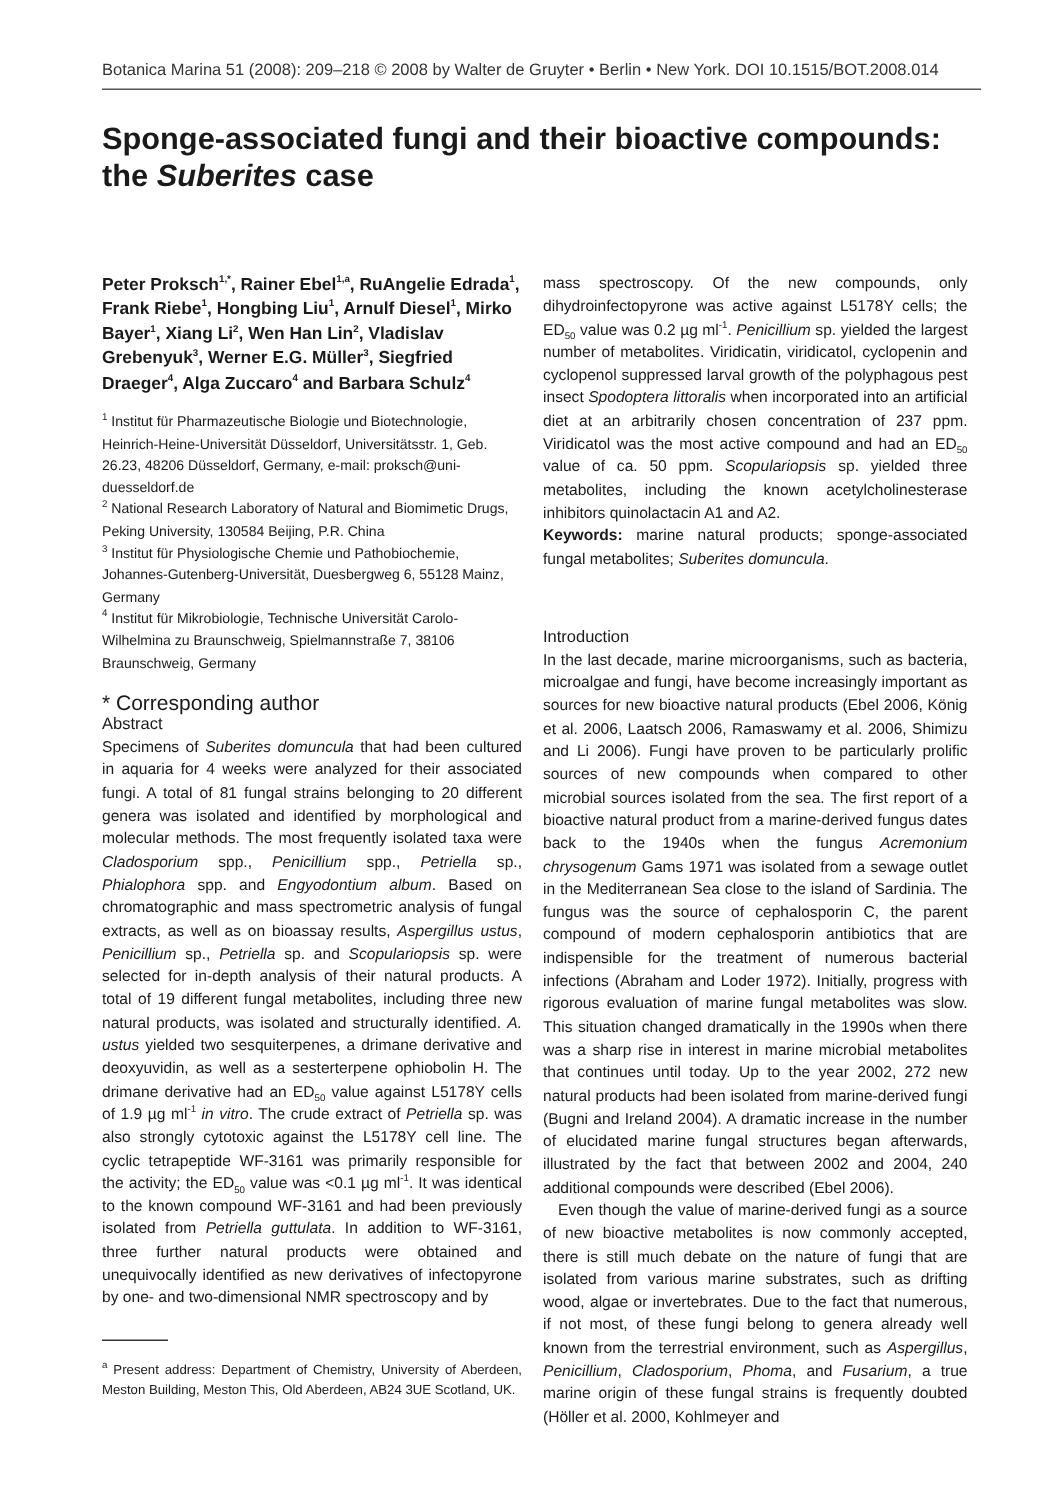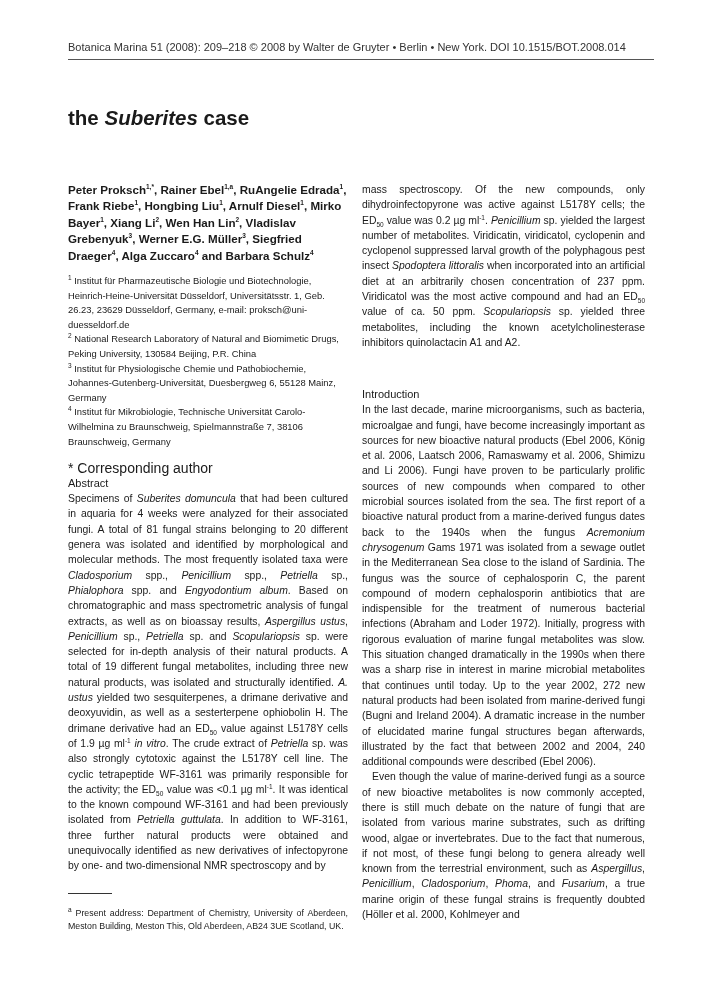--- a/index.html
+++ b/index.html
@@ -27,42 +27,43 @@
   i { font-style: italic; margin-top: 20px; }
   .fn-rule { position: absolute; left: 68px; top: 893px; width: 44px; border-top: 0.8px solid #333; }
   .footnote { position: absolute; left: 68px; top: 898px; width: 280px; font-size: 8.8px; line-height: 13px; text-align: justify; }
 </style>
 </head>
 <body>
 
 <div class="running-head">Botanica Marina 51 (2008): 209–218 © 2008 by Walter de Gruyter • Berlin • New York. DOI 10.1515/BOT.2008.014</div>
 
 <div class="title">
-  <br>
+  <span>Sponge-associated fungi and their bioactive compounds:</span><br>
   <span>the </span><i>Suberites</i><span> case</span>
 </div>
 
 <div class="col left">
   <p class="authors" id="authors"><span>Peter Proksch</span><sup>1,*</sup>, <span>Rainer Ebel</span><sup>1,a</sup>, <span>RuAngelie Edrada</span><sup>1</sup>, <span>Frank Riebe</span><sup>1</sup>, <span>Hongbing Liu</span><sup>1</sup>, <span>Arnulf Diesel</span><sup>1</sup>, <span>Mirko Bayer</span><sup>1</sup>, <span>Xiang Li</span><sup>2</sup>, <span>Wen Han Lin</span><sup>2</sup>, <span>Vladislav Grebenyuk</span><sup>3</sup>, <span>Werner E.G. Müller</span><sup>3</sup>, <span>Siegfried Draeger</span><sup>4</sup>, <span>Alga Zuccaro</span><sup>4</sup> and <span>Barbara Schulz</span><sup>4</sup></p>
 
   <div>
-    <p class="affil"><sup>1</sup> <span>Institut für Pharmazeutische Biologie und Biotechnologie, Heinrich-Heine-Universität Düsseldorf, Universitätsstr. 1, Geb. 26.23, 23629 Düsseldorf, Germany, e-mail: proksch@uni-duesseldorf.de</span></p>
+    <p class="affil"><sup>1</sup> <span>Institut für Pharmazeutische Biologie und Biotechnologie, Heinrich-Heine-Universität Düsseldorf, Universitätsstr. 1, Geb. 26.23, 48206 Düsseldorf, Germany, e-mail: proksch@uni-duesseldorf.de</span></p>
     <p class="affil"><sup>2</sup> <span>National Research Laboratory of Natural and Biomimetic Drugs, Peking University, 130584 Beijing, P.R. China</span></p>
     <p class="affil"><sup>3</sup> <span>Institut für Physiologische Chemie und Pathobiochemie, Johannes-Gutenberg-Universität, Duesbergweg 6, 55128 Mainz, Germany</span></p>
     <p class="affil"><sup>4</sup> <span>Institut für Mikrobiologie, Technische Universität Carolo-Wilhelmina zu Braunschweig, Spielmannstraße 7, 38106 Braunschweig, Germany</span></p>
   </div>
   <p class="corr">* Corresponding author</p>
 
   <h2 class="abstract-h">Abstract</h2>
   <p class="justify abstract-body"><span>Specimens of </span><i>Suberites domuncula</i><span> that had been cultured in aquaria for 4 weeks were analyzed for their associated fungi. A total of 81 fungal strains belonging to 20 different genera was isolated and identified by morphological and molecular methods. The most frequently isolated taxa were </span><i>Cladosporium</i><span> spp., </span><i>Penicillium</i><span> spp., </span><i>Petriella</i><span> sp., </span><i>Phialophora</i><span> spp. and </span><i>Engyodontium album</i><span>. Based on chromatographic and mass spectrometric analysis of fungal extracts, as well as on bioassay results, </span><i>Aspergillus ustus</i><span>, </span><i>Penicillium</i><span> sp., </span><i>Petriella</i><span> sp. and </span><i>Scopulariopsis</i><span> sp. were selected for in-depth analysis of their natural products. A total of 19 different fungal metabolites, including three new natural products, was isolated and structurally identified. </span><i>A. ustus</i><span> yielded two sesquiterpenes, a drimane derivative and deoxyuvidin, as well as a sesterterpene ophiobolin H. The drimane derivative had an ED</span><sub>50</sub><span> value against L5178Y cells of 1.9 µg ml</span><sup>-1</sup><i> in vitro</i><span>. The crude extract of </span><i>Petriella</i><span> sp. was also strongly cytotoxic against the L5178Y cell line. The cyclic tetrapeptide WF-3161 was primarily responsible for the activity; the ED</span><sub>50</sub><span> value was &lt;0.1 µg ml</span><sup>-1</sup><span>. It was identical to the known compound WF-3161 and had been previously isolated from </span><i>Petriella guttulata</i><span id="abs-cont-left">. In addition to WF-3161, three further natural products were obtained and unequivocally identified as new derivatives of infectopyrone by one- and two-dimensional NMR spectroscopy and by</span></p>
 </div>
 
 <div class="col right">
   <p class="justify"><span id="abs-right"><span>mass spectroscopy. Of the new compounds, only dihydroinfectopyrone was active against L5178Y cells; the ED</span><sub>50</sub><span> value was 0.2 µg ml</span><sup>-1</sup><span>. </span><i>Penicillium</i><span> sp. yielded the largest number of metabolites. Viridicatin, viridicatol, cyclopenin and cyclopenol suppressed larval growth of the polyphagous pest insect </span><i>Spodoptera littoralis</i><span> when incorporated into an artificial diet at an arbitrarily chosen concentration of 237 ppm. Viridicatol was the most active compound and had an ED</span><sub>50</sub><span> value of ca. 50 ppm. </span><i>Scopulariopsis</i><span> sp. yielded three metabolites, including the known acetylcholinesterase inhibitors quinolactacin A1 and A2.</span></span></p>
 
+  <p class="justify keywords"><b>Keywords:</b><span> marine natural products; sponge-associated fungal metabolites; </span><i>Suberites domuncula</i><span>.</span></p>
 
   <h2 class="intro-h">Introduction</h2>
   <p class="justify intro-body"><span>In the last decade, marine microorganisms, such as bacteria, microalgae and fungi, have become increasingly important as sources for new bioactive natural products (Ebel 2006, König et al. 2006, Laatsch 2006, Ramaswamy et al. 2006, Shimizu and Li 2006). Fungi have proven to be particularly prolific sources of new compounds when compared to other microbial sources isolated from the sea. The first report of a bioactive natural product from a marine-derived fungus dates back to the 1940s when the fungus </span><i>Acremonium chrysogenum</i><span> Gams 1971 was isolated from a sewage outlet in the Mediterranean Sea close to the island of Sardinia. The fungus was the source of cephalosporin C, the parent compound of modern cephalosporin antibiotics that are indispensible for the treatment of numerous bacterial infections (Abraham and Loder 1972). Initially, progress with rigorous evaluation of marine fungal metabolites was slow. This situation changed dramatically in the 1990s when there was a sharp rise in interest in marine microbial metabolites that continues until today. Up to the year 2002, 272 new natural products had been isolated from marine-derived fungi (Bugni and Ireland 2004). A dramatic increase in the number of elucidated marine fungal structures began afterwards, illustrated by the fact that between 2002 and 2004, 240 additional compounds were described (Ebel 2006).</span></p>
   <p class="justify indent"><span>Even though the value of marine-derived fungi as a source of new bioactive metabolites is now commonly accepted, there is still much debate on the nature of fungi that are isolated from various marine substrates, such as drifting wood, algae or invertebrates. Due to the fact that numerous, if not most, of these fungi belong to genera already well known from the terrestrial environment, such as </span><i>Aspergillus</i><span>, </span><i>Penicillium</i><span>, </span><i>Cladosporium</i><span>, </span><i>Phoma</i><span>, and </span><i>Fusarium</i><span>, a true marine origin of these fungal strains is frequently doubted (Höller et al. 2000, Kohlmeyer and</span></p>
 </div>
 
 <div class="fn-rule"></div>
 <p class="footnote"><sup>a</sup><span> Present address: Department of Chemistry, University of Aberdeen, Meston Building, Meston This, Old Aberdeen, AB24 3UE Scotland, UK.</span></p>
 
 </body></html>

